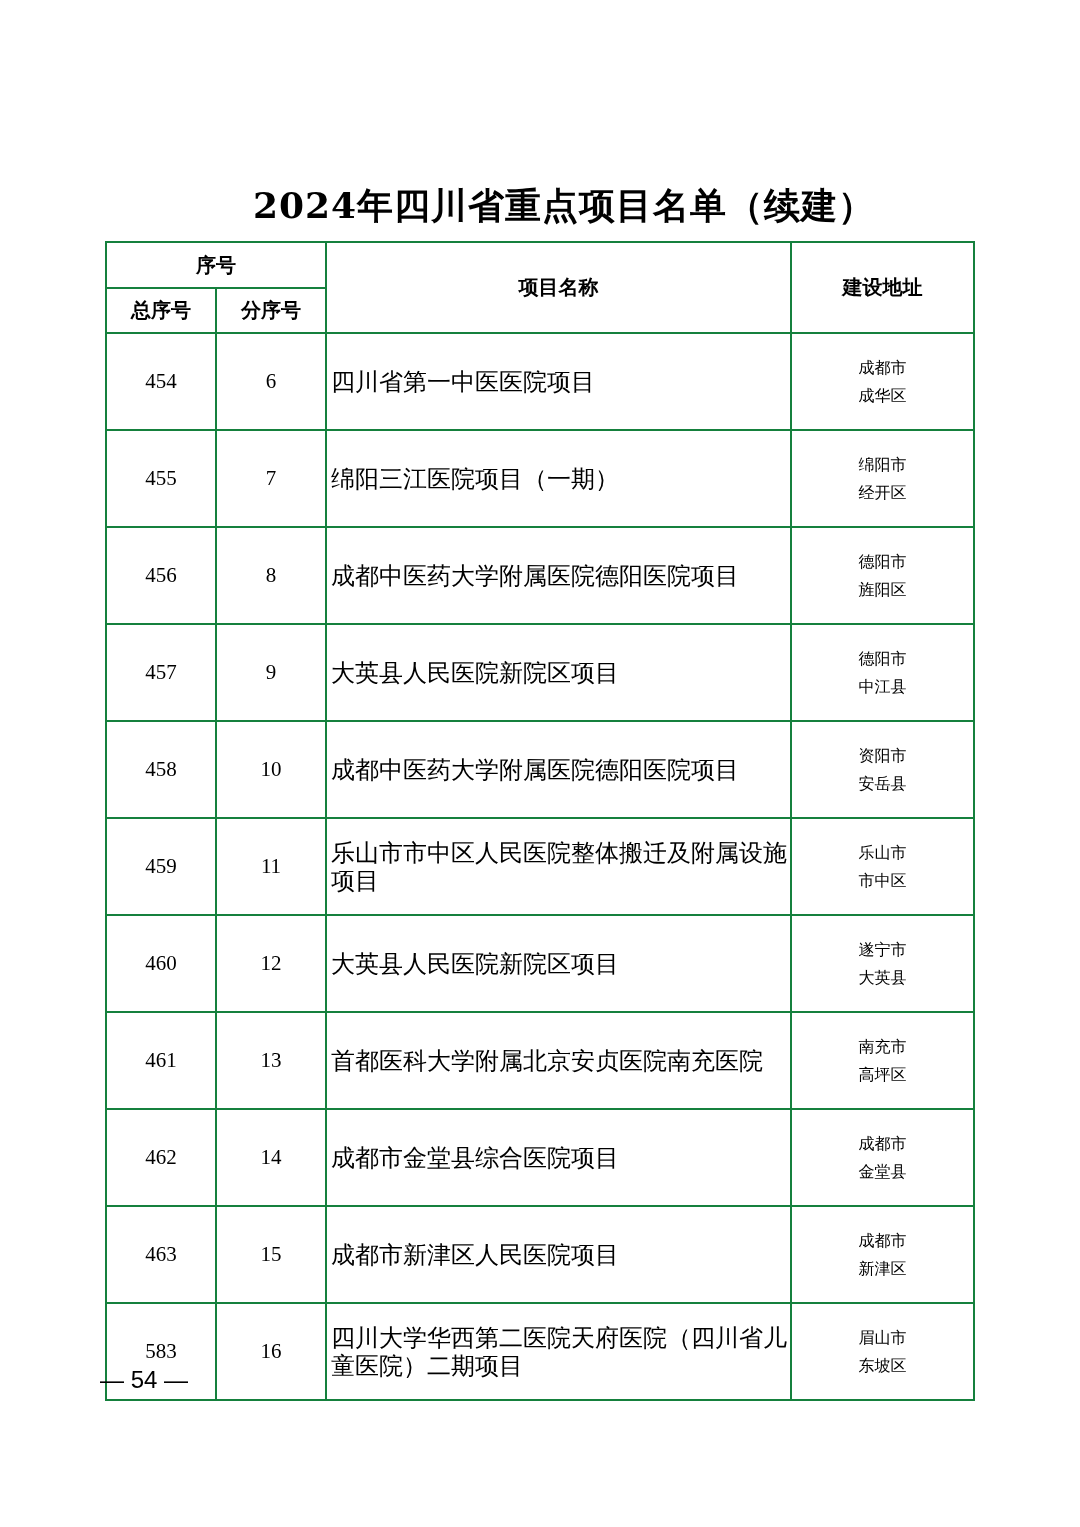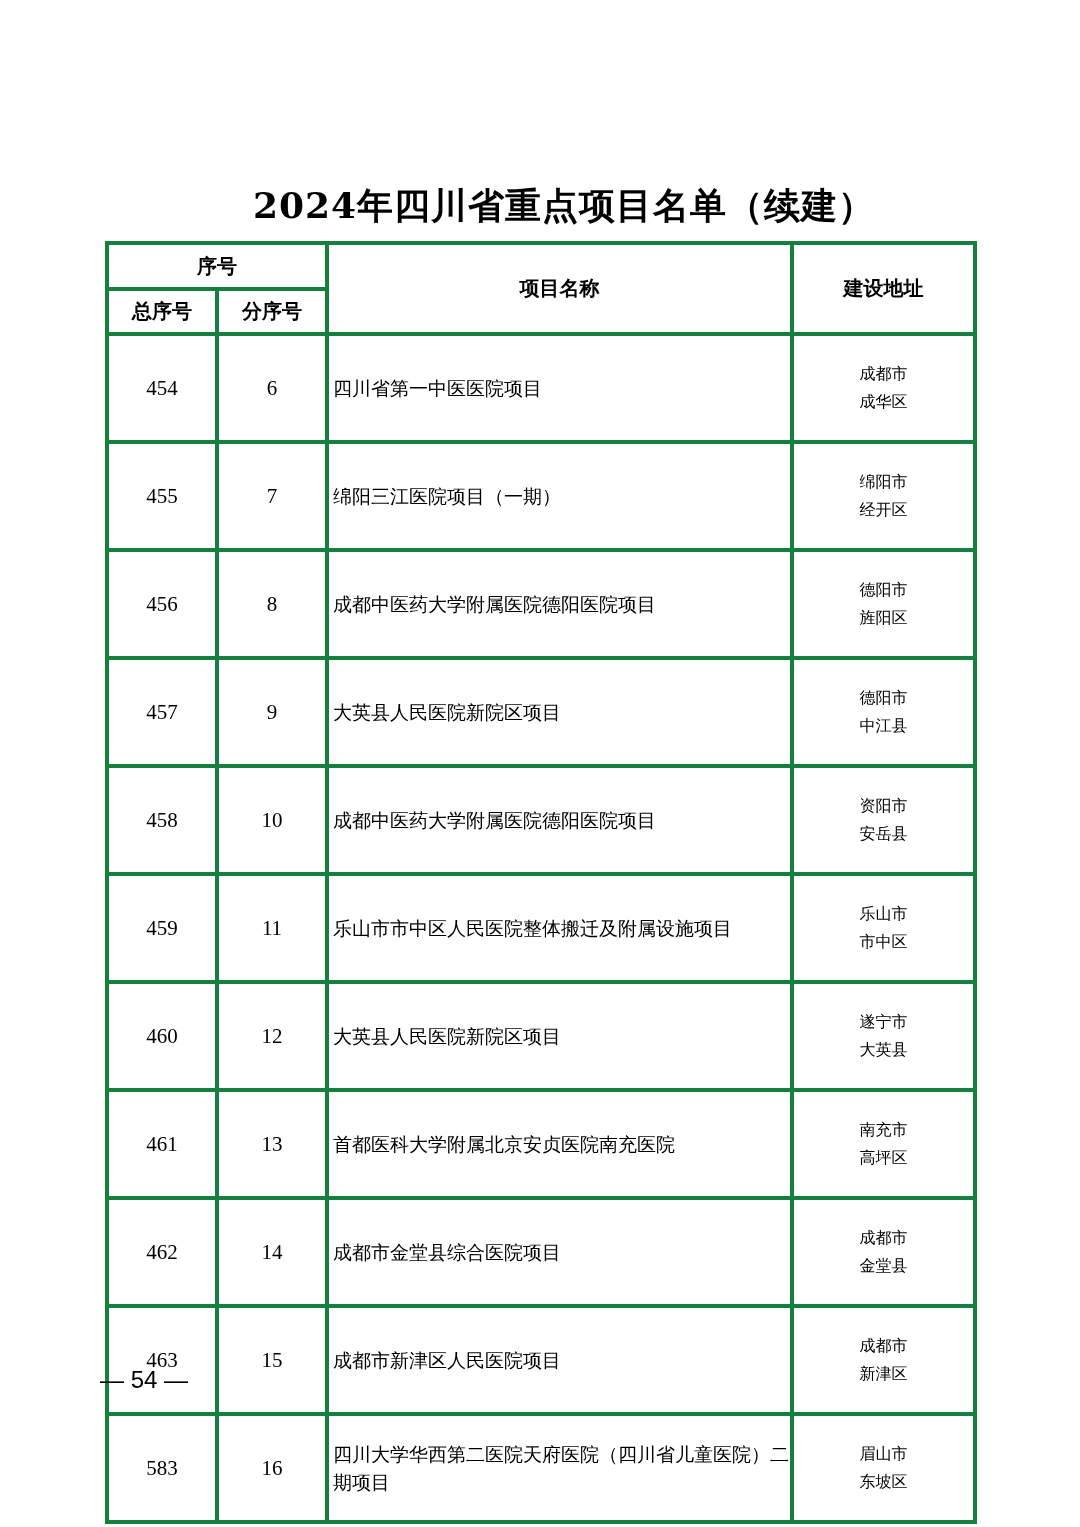--- a/index.html
+++ b/index.html
@@ -7,27 +7,27 @@
     .title {
       position: absolute; left: 0; right: 0; top: 180px; text-align: center;
       font-family: "DejaVu Serif", "Liberation Serif", serif; font-weight: bold;
       font-size: 36px; line-height: 50px; letter-spacing: 1px; margin-left: 48px;
     }
     table.main {
       position: absolute; left: 105px; top: 241px; width: 868px;
       border-collapse: collapse; table-layout: fixed;
       font-family: "DejaVu Sans", "Liberation Sans", sans-serif;
     }
-    table.main td, table.main th { border: 4px solid #15803d; padding: 0; }
+    table.main td, table.main th { border: 2px solid #15803d; padding: 0; }
     table.main th { font-weight: bold; font-size: 20px; text-align: center; }
     .h1 { height: 46px; }
     .h2 { height: 45px; }
-    .row { height: 108px; }
+    .row { height: 97px; }
     td.num { text-align: center; font-family: "Liberation Serif", "DejaVu Serif", serif; font-size: 21px; }
-    td.name { text-align: left; padding-left: 4px !important; font-size: 19px; line-height: 28px; }
+    td.name { text-align: left; padding-left: 4px !important; font-size: 24px; line-height: 28px; }
     td.addr { text-align: center; font-size: 16px; line-height: 28px; }
     .addr-line { display: block; }
     .footer {
       position: absolute; left: 100px; top: 1366px;
       font-family: Liberation Sans, sans-serif; font-size: 24px;
     }
   </style>
 </head>
 <body>
 

